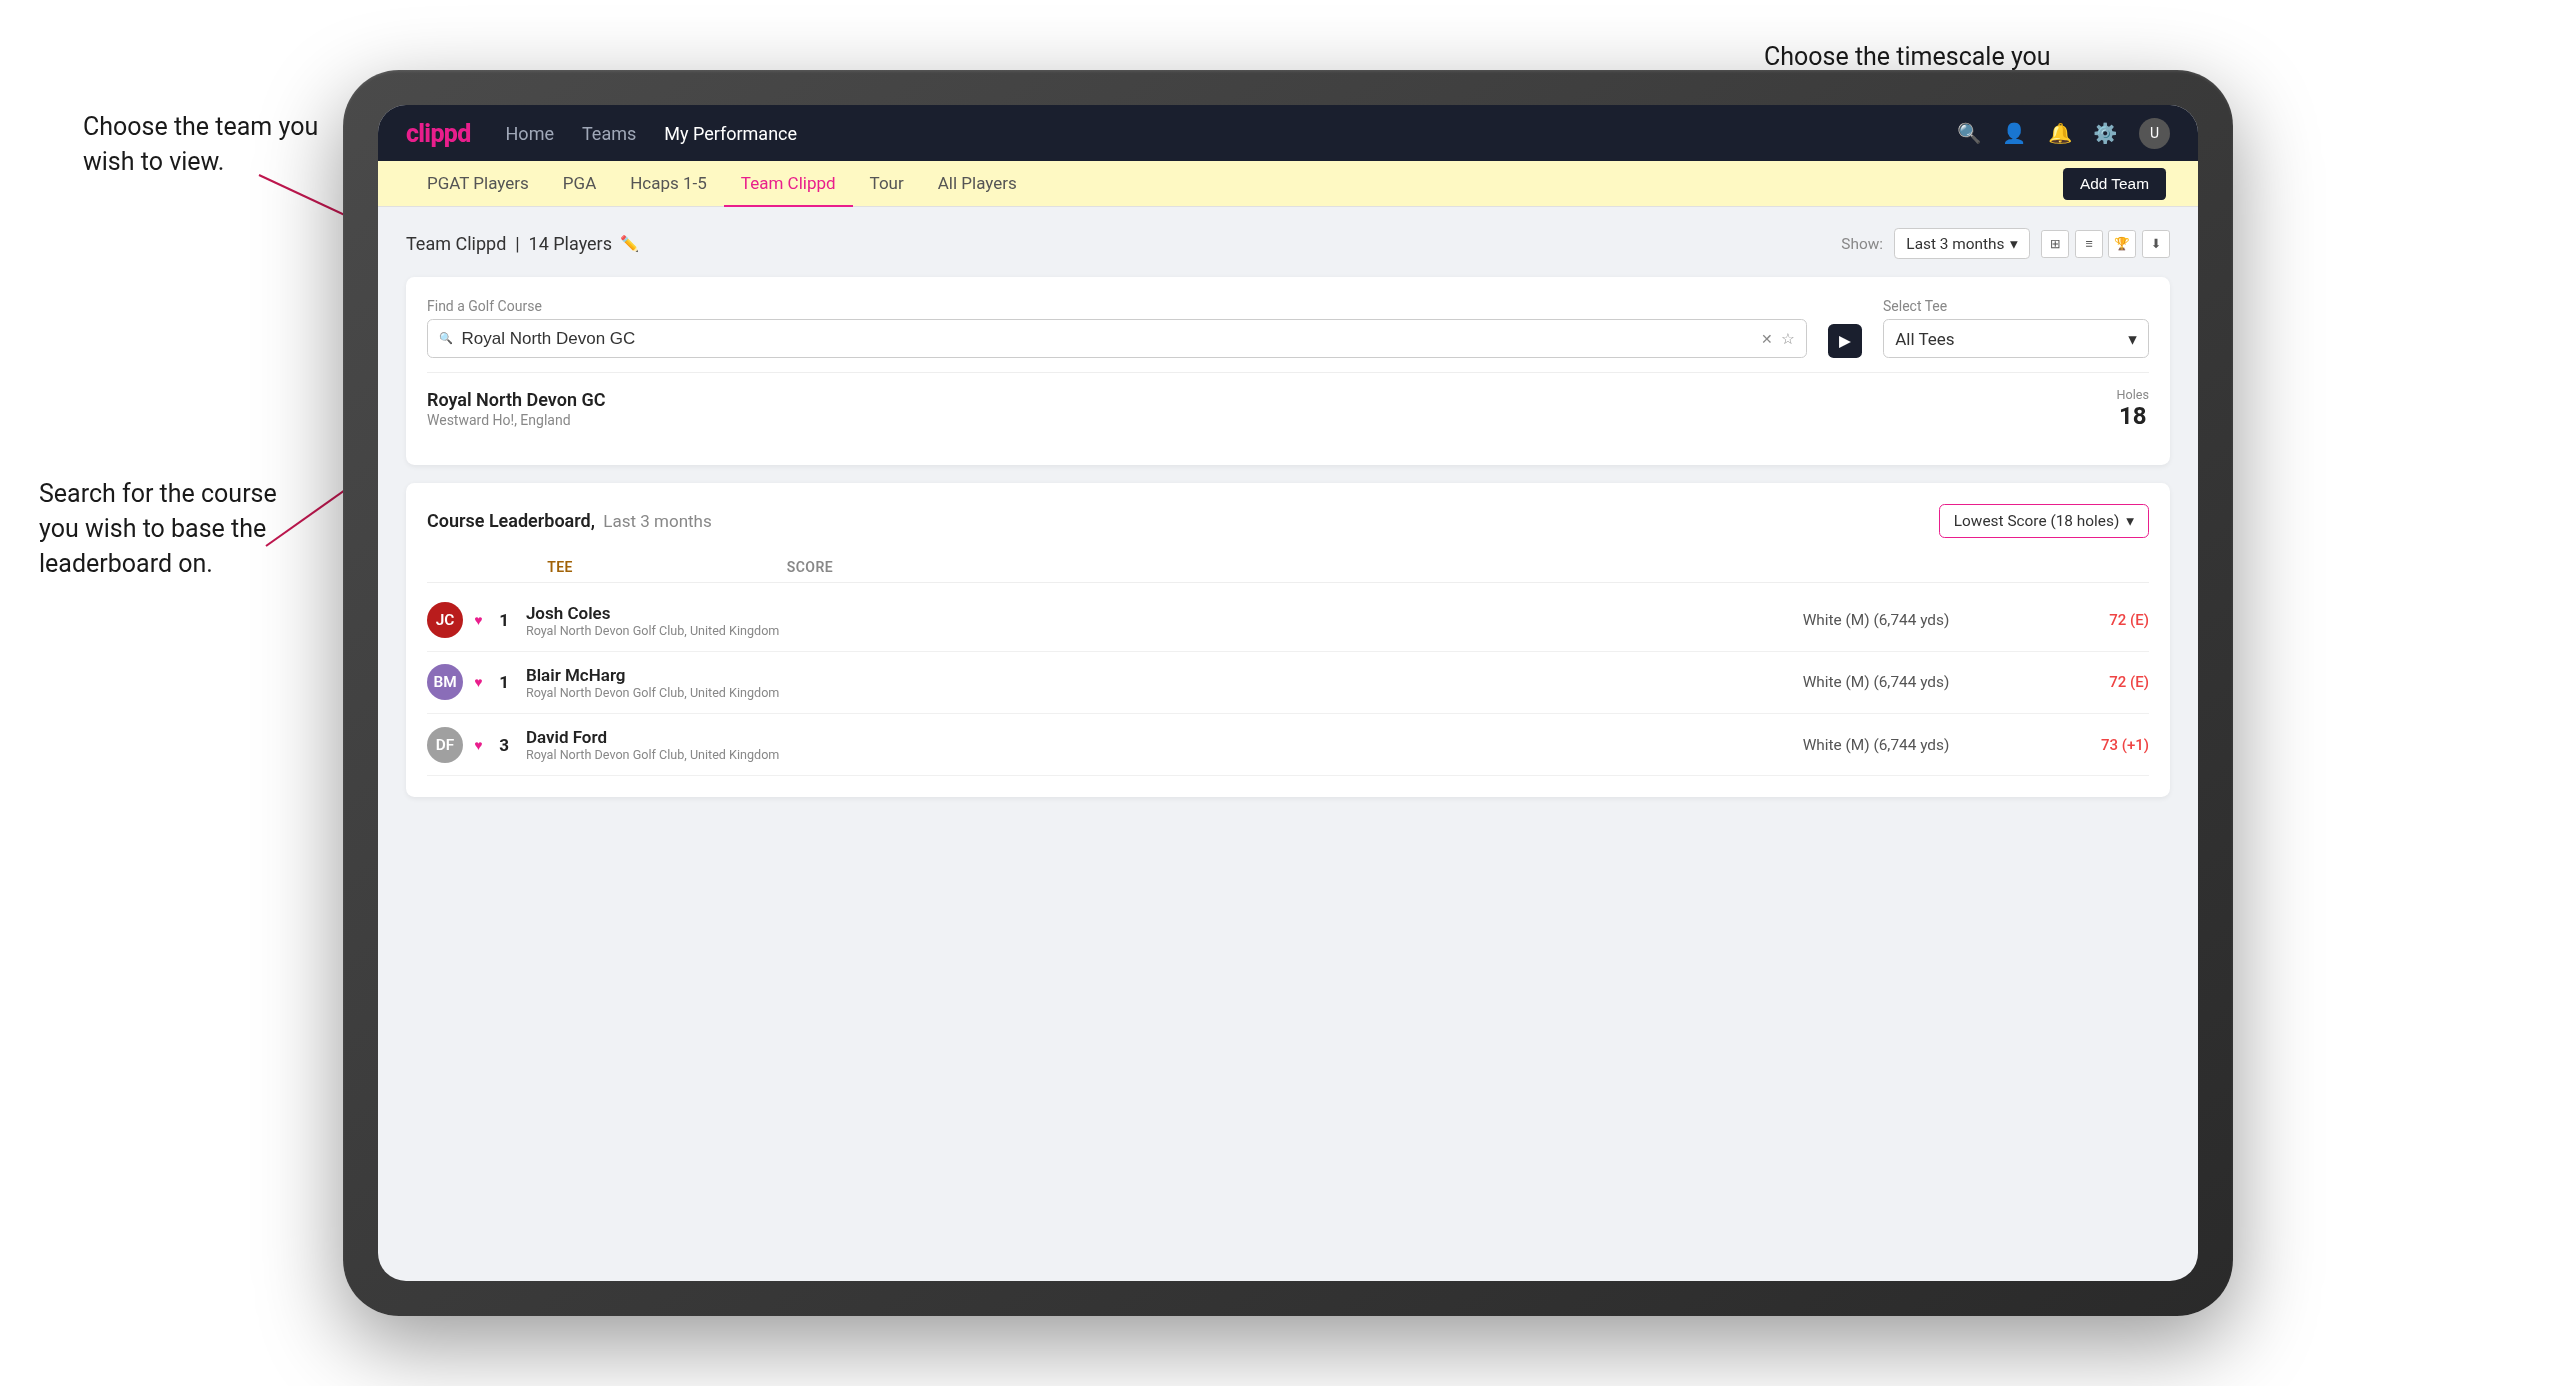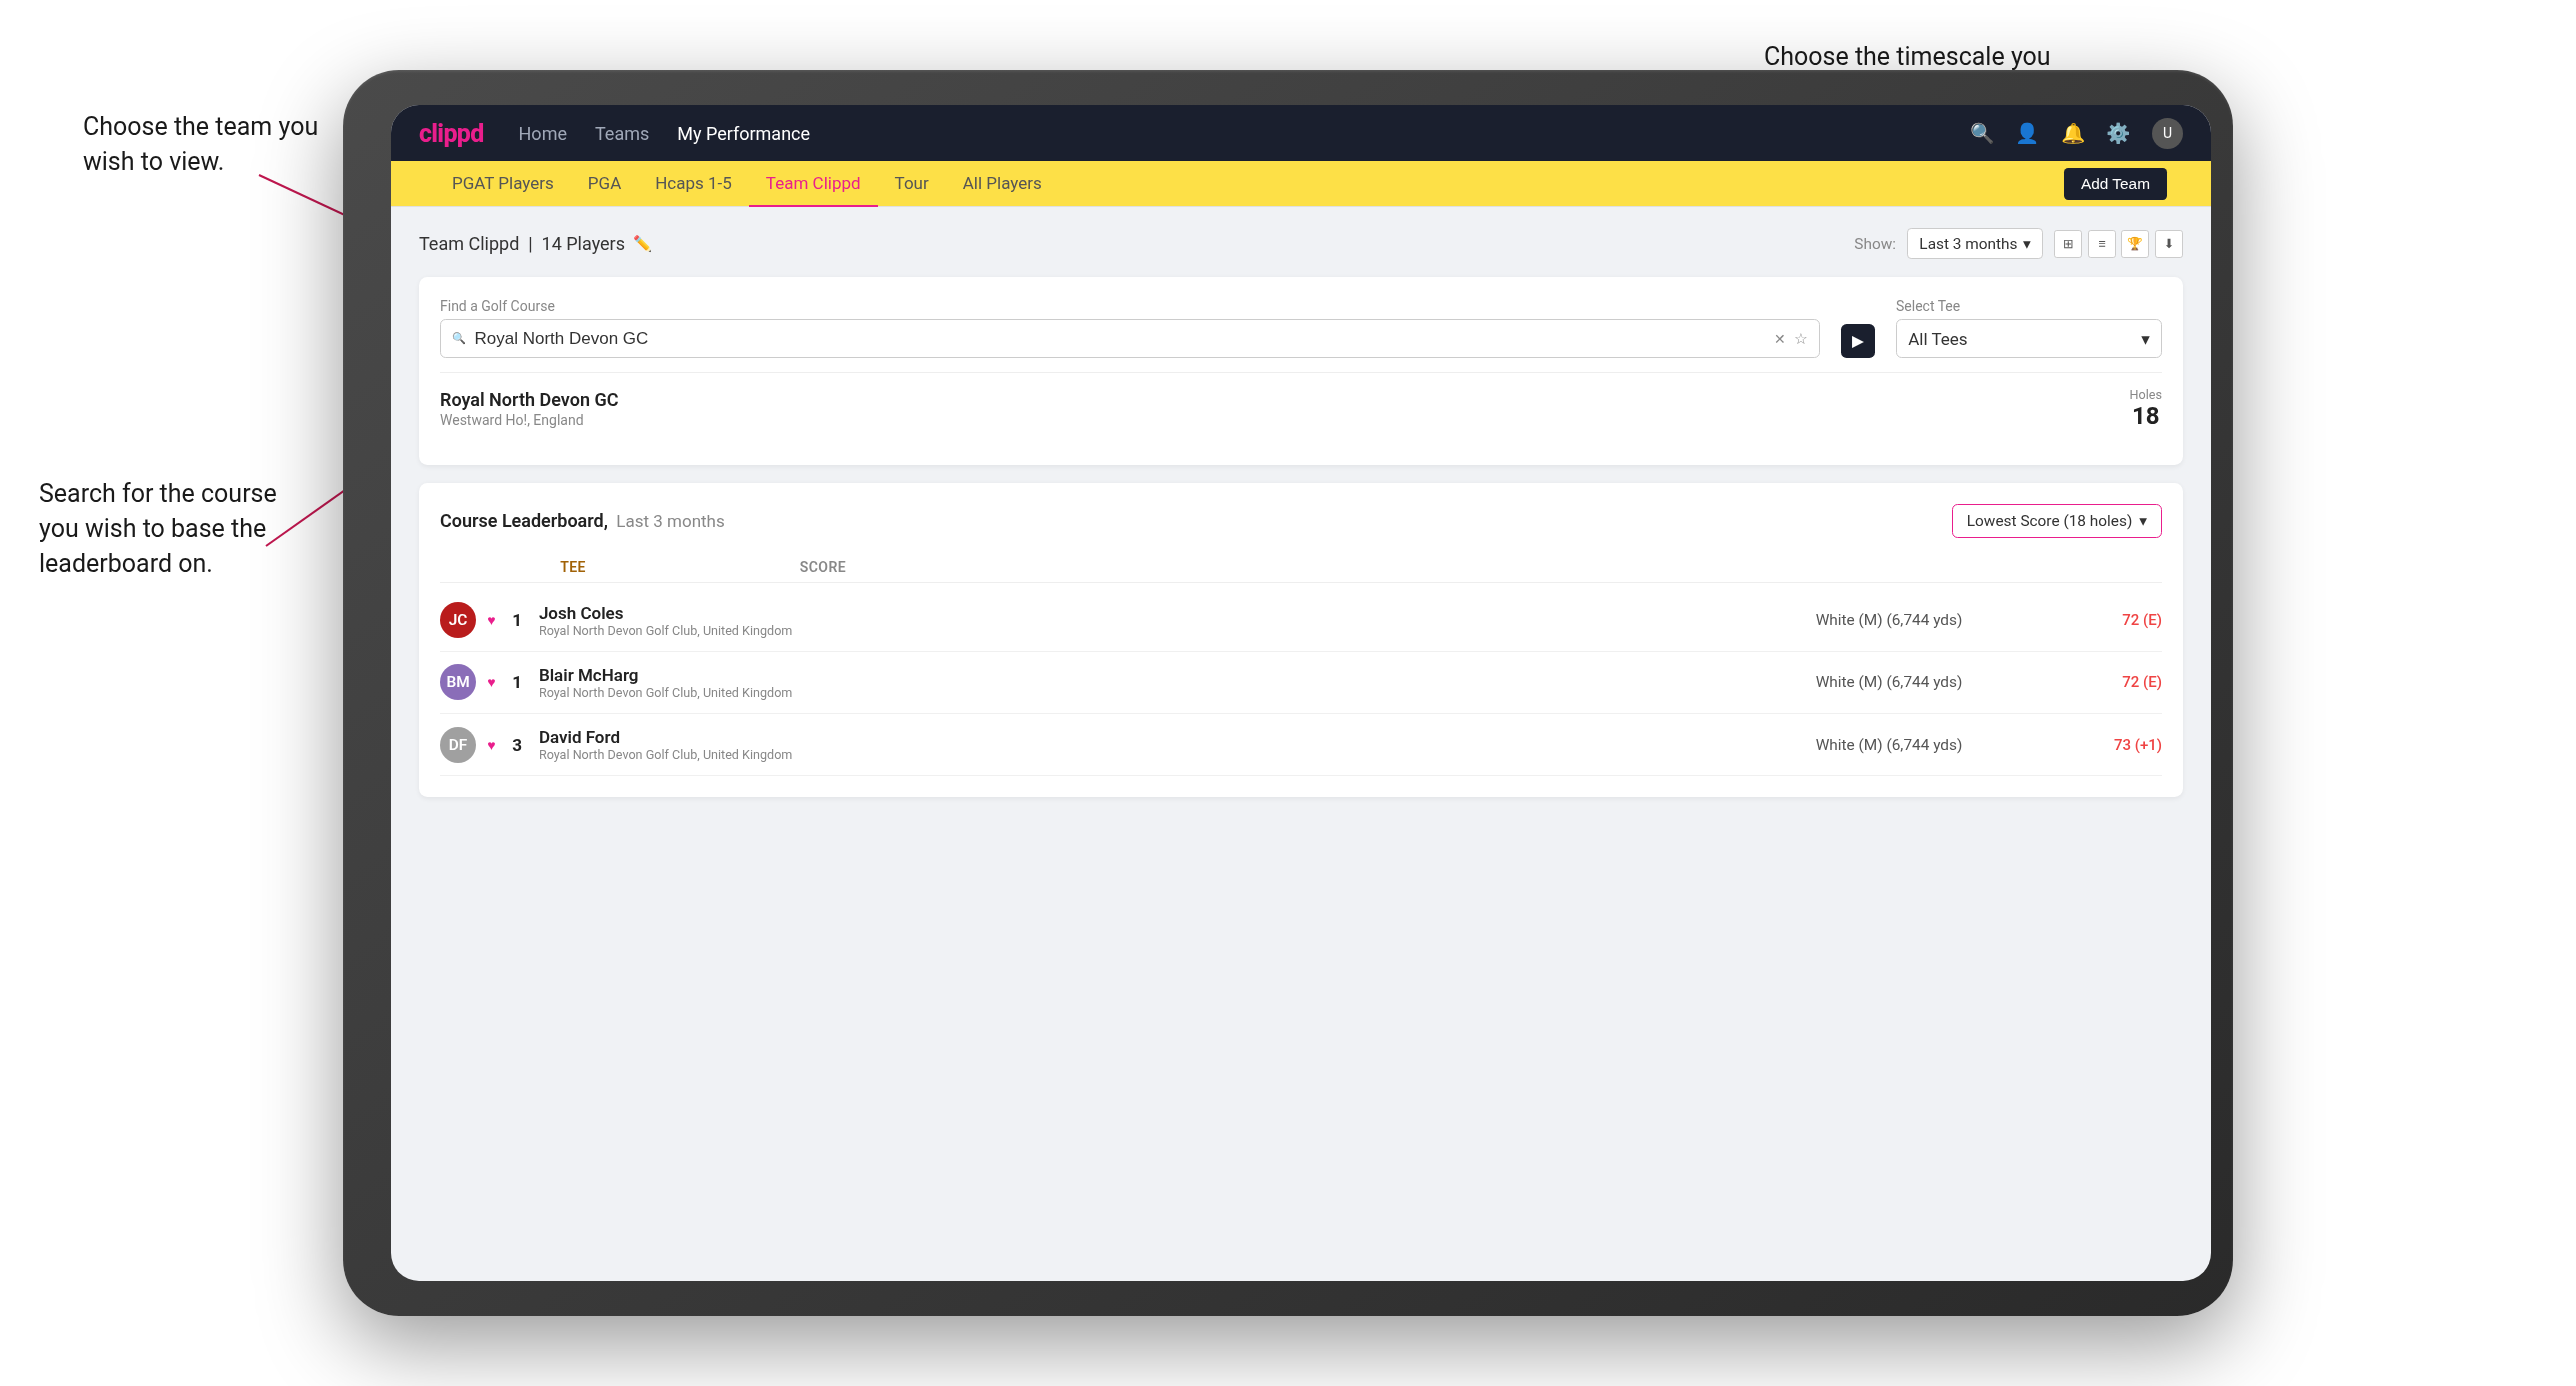--- a/index.html
+++ b/index.html
@@ -35,21 +35,20 @@
 
     .tablet-screen {
       position: absolute;
       left: 35px;
       top: 35px;
       width: 1820px;
       height: 1176px;
       background: #f0f2f5;
       border-radius: 28px;
       overflow: hidden;
-      margin-left: 13px;
     }
 
     
     .top-nav {
       width: 100%;
       height: 56px;
       background: #1a1f2e;
       display: flex;
       align-items: center;
       padding: 0 28px;
@@ -102,24 +101,24 @@
       justify-content: center;
       color: white;
       font-size: 14px;
       cursor: pointer;
     }
 
     
     .sub-nav {
       width: 100%;
       height: 46px;
-      background: #fde047;
-      display: flex;
-      align-items: center;
-      padding: 0 44px;
+      background: #fef9c3;
+      display: flex;
+      align-items: center;
+      padding: 0 32px;
       gap: 0;
       border-bottom: 0.7px solid #e0e0e0;
     }
 
     .sub-nav-item {
       padding: 0 17px;
       height: 46px;
       display: flex;
       align-items: center;
       font-size: 17px;

